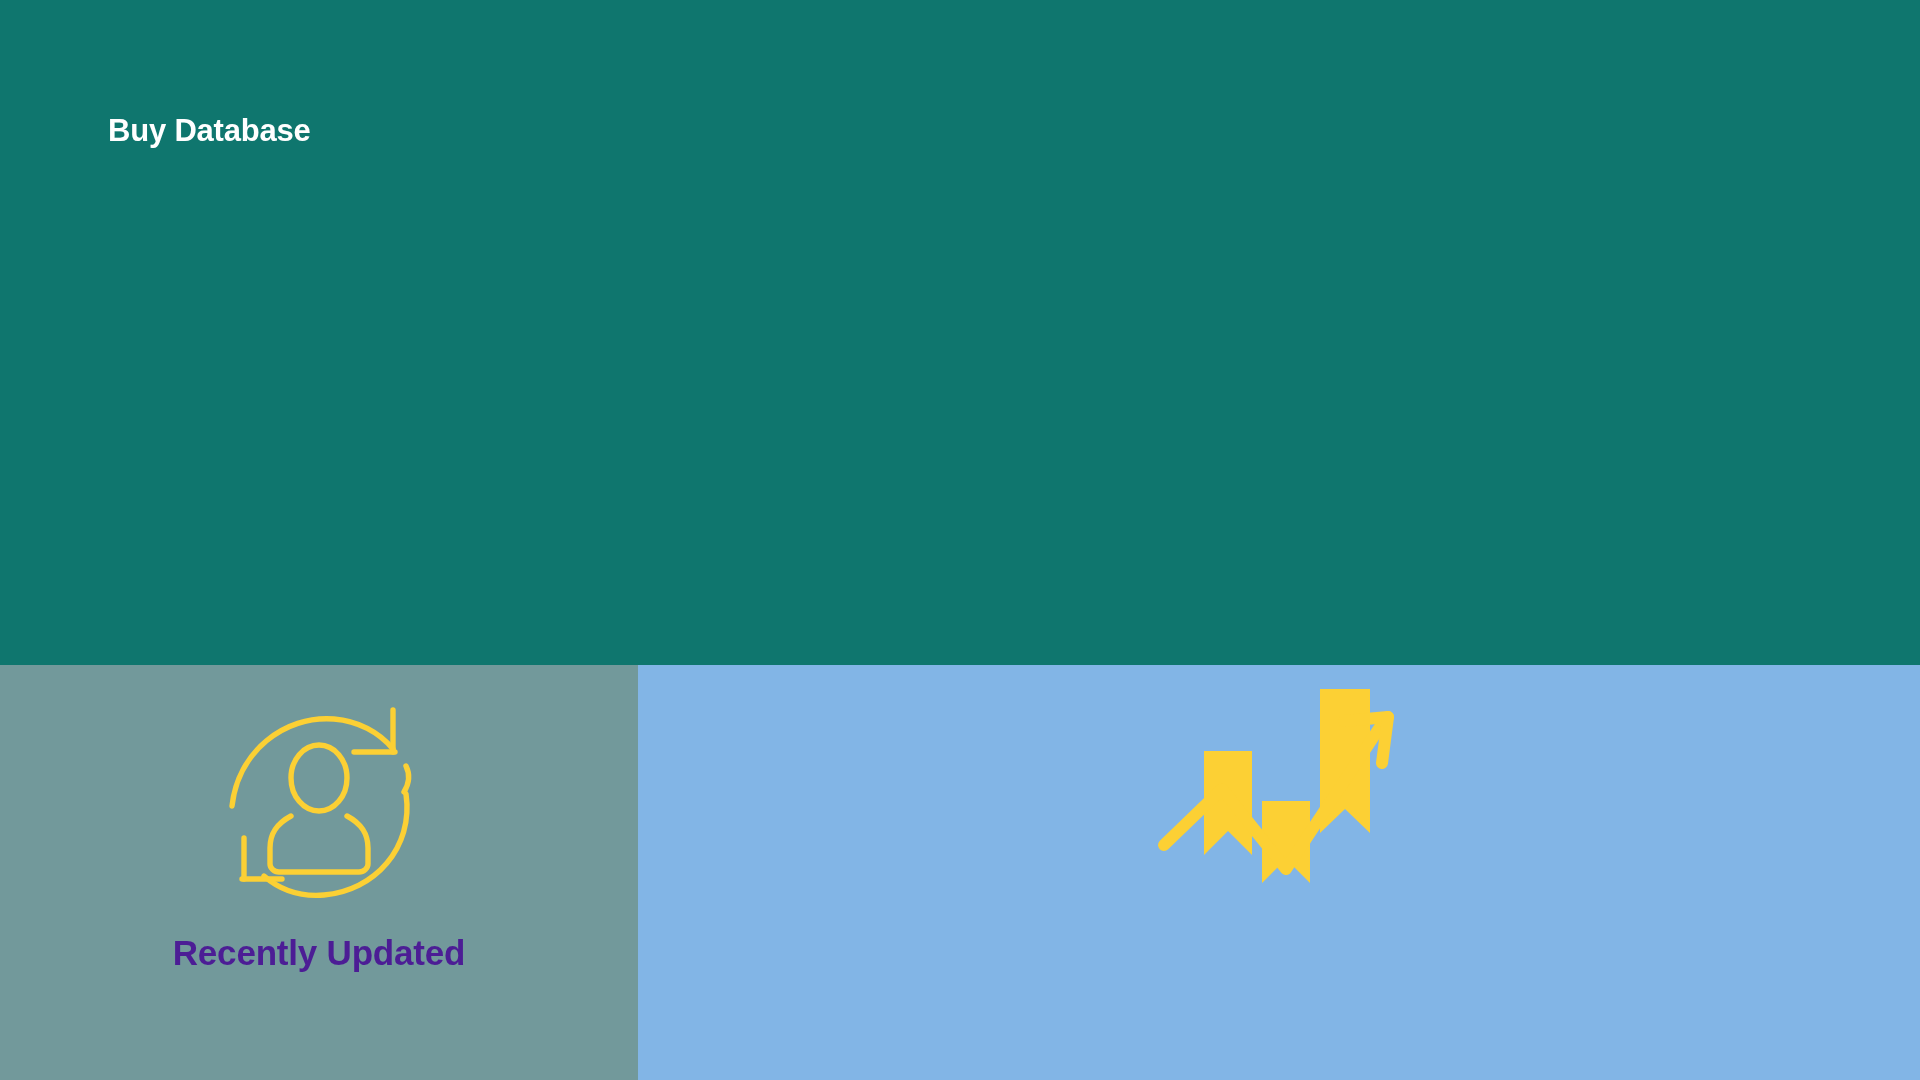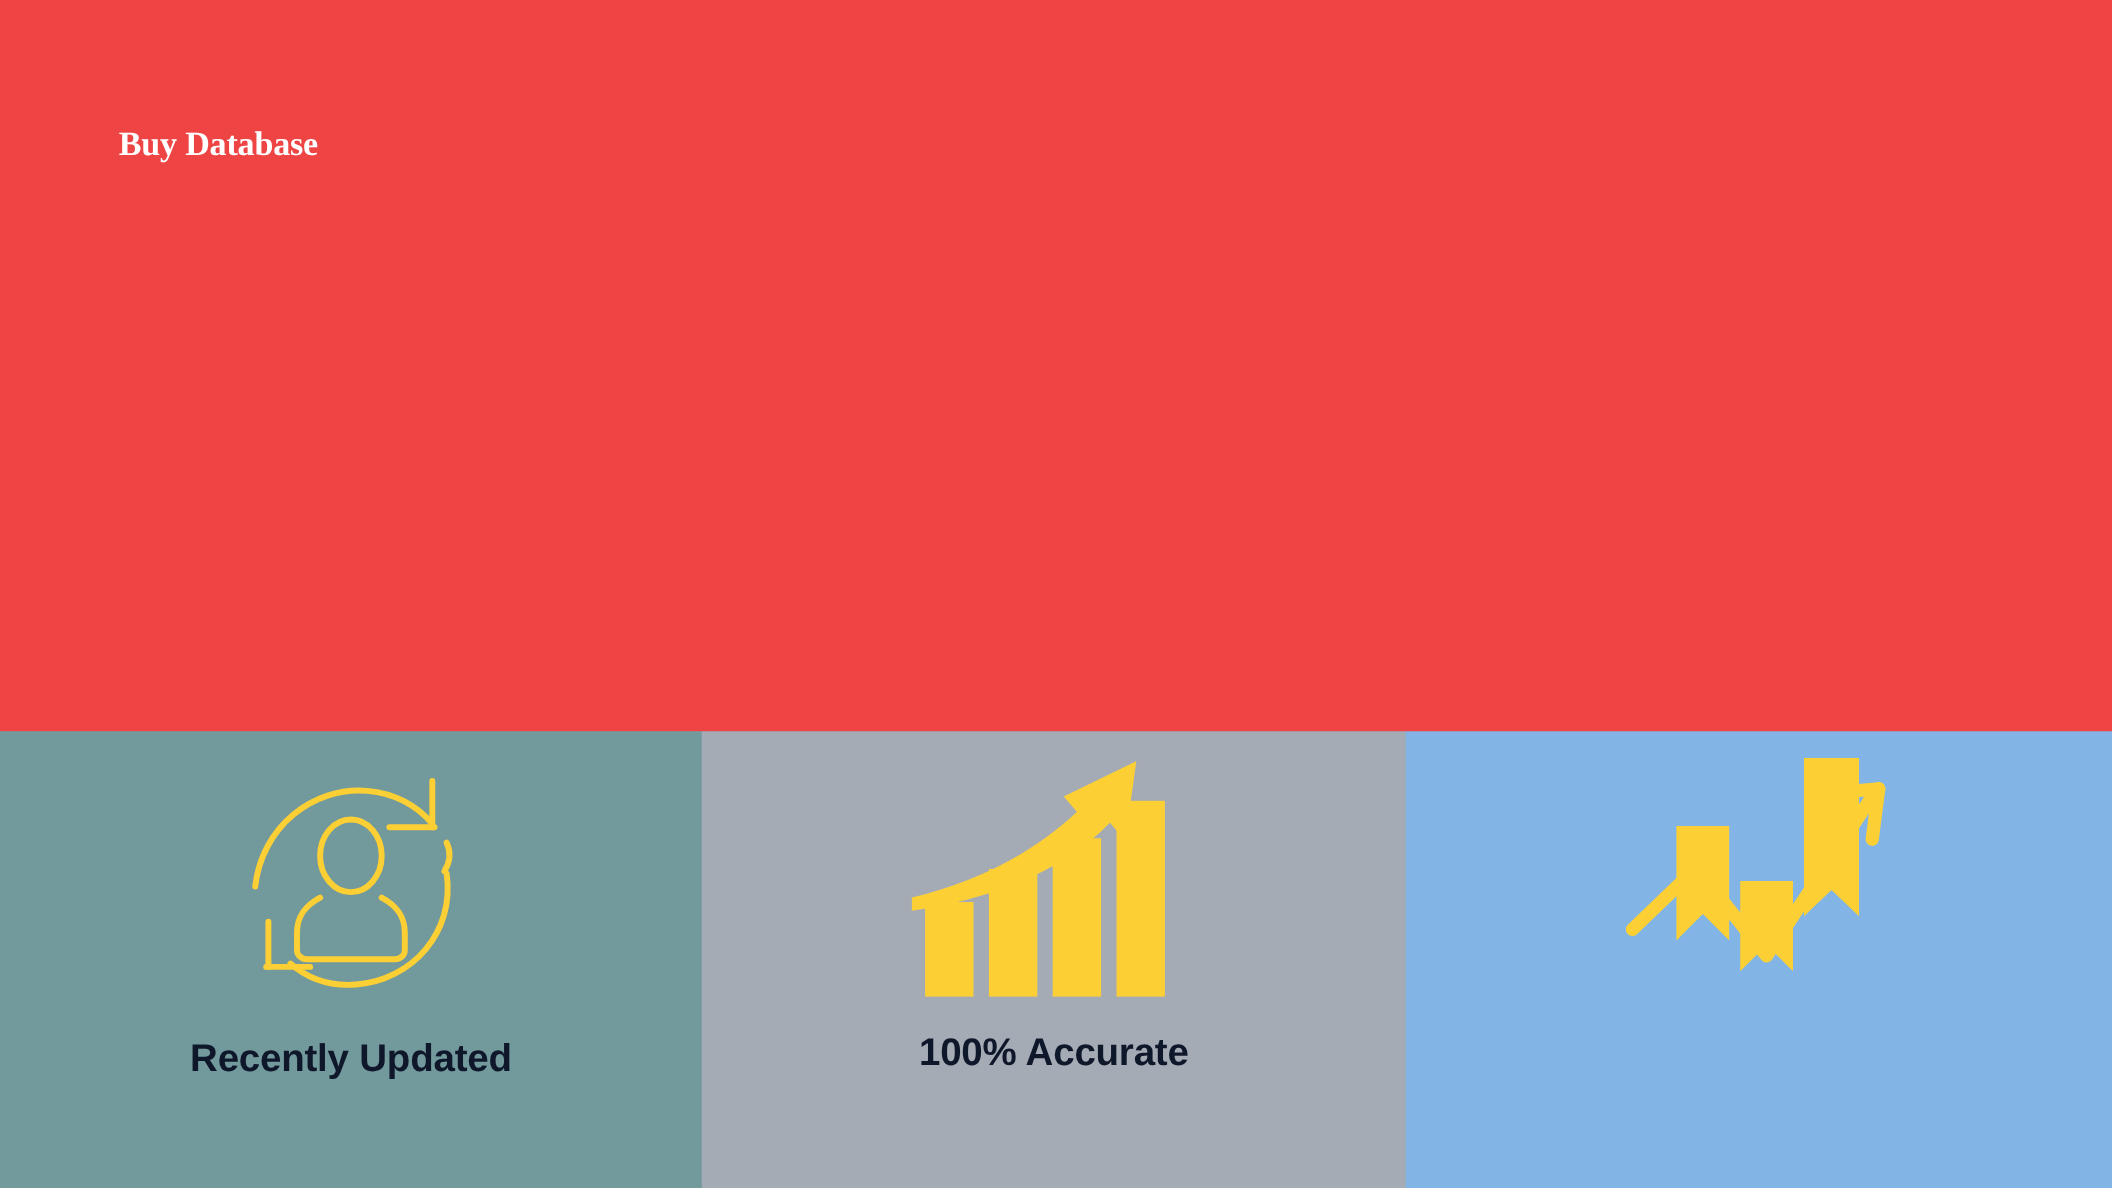--- a/index.html
+++ b/index.html
@@ -19,23 +19,22 @@
     height:1080px;
     display:flex;
     flex-direction:column;
   }
 
   
   .header-band {
     position:relative;
     width:100%;
     height:665px;
-    background:#ef4444;
+    background:#0f766e;
     flex:0 0 665px;
-    font-family:Liberation Serif, serif;
   }
 
   .brand-label {
     position:absolute;
     left:108px;
     top:113px;
     font-size:31px;
     font-weight:bold;
     color:#ffffff;
     letter-spacing:-0.2px;
@@ -108,24 +107,24 @@
     margin-top:22px;
     height:230px;
     display:flex;
     align-items:center;
     justify-content:center;
   }
   .panel-accurate .feature-icon { margin-top:16px; }
   .panel-fresh .feature-icon    { margin-top:18px; }
 
   .feature-caption {
-    margin-top:26px;
+    margin-top:16px;
     font-size:35px;
     font-weight:bold;
-    color:#0f172a;
+    color:#4c1d95;
     letter-spacing:-0.2px;
     white-space:nowrap;
   }
 </style>
 </head>
 <body>
 
 <div id="poster">
 
   <div class="header-band">
@@ -157,36 +156,20 @@
 
             <ellipse cx="131" cy="90" rx="28" ry="33"></ellipse>
 
             <path d="M103 128 C88 136 82 146 82 160 L82 176 C82 180 86 184 91 184 L171 184 C176 184 180 180 180 176 L180 160 C180 146 174 136 159 128"></path>
           </g>
         </svg>
       </div>
       <div class="feature-caption">Recently Updated</div>
     </div>
 
-    <div class="feature-panel panel-accurate">
-      <div class="feature-icon">
-        <svg width="262" height="232" viewBox="0 0 262 232" fill="none" xmlns="http://www.w3.org/2000/svg" aria-hidden="true">
-          <g fill="#FCD034">
-
-            <rect x="14" y="140" width="44" height="86"></rect>
-            <rect x="72" y="110" width="44" height="116"></rect>
-            <rect x="130" y="82" width="44" height="144"></rect>
-            <rect x="188" y="48" width="44" height="178"></rect>
-
-            <path d="M2 136 C60 122 112 96 152 58 L140 44 L206 12 L196 84 L182 68 C140 112 78 136 2 148 Z"></path>
-          </g>
-        </svg>
-      </div>
-      <div class="feature-caption">100% Accurate</div>
-    </div>
 
     <div class="feature-panel panel-fresh">
       <div class="feature-icon">
         <svg width="262" height="230" viewBox="0 0 262 230" fill="none" xmlns="http://www.w3.org/2000/svg" aria-hidden="true">
           <g fill="#FCD034">
 
             <path d="M56 68 L104 68 L104 172 L80 148 L56 172 Z"></path>
             <path d="M114 118 L162 118 L162 200 L138 176 L114 200 Z"></path>
             <path d="M172 6 L222 6 L222 150 L197 126 L172 150 Z"></path>
           </g>

